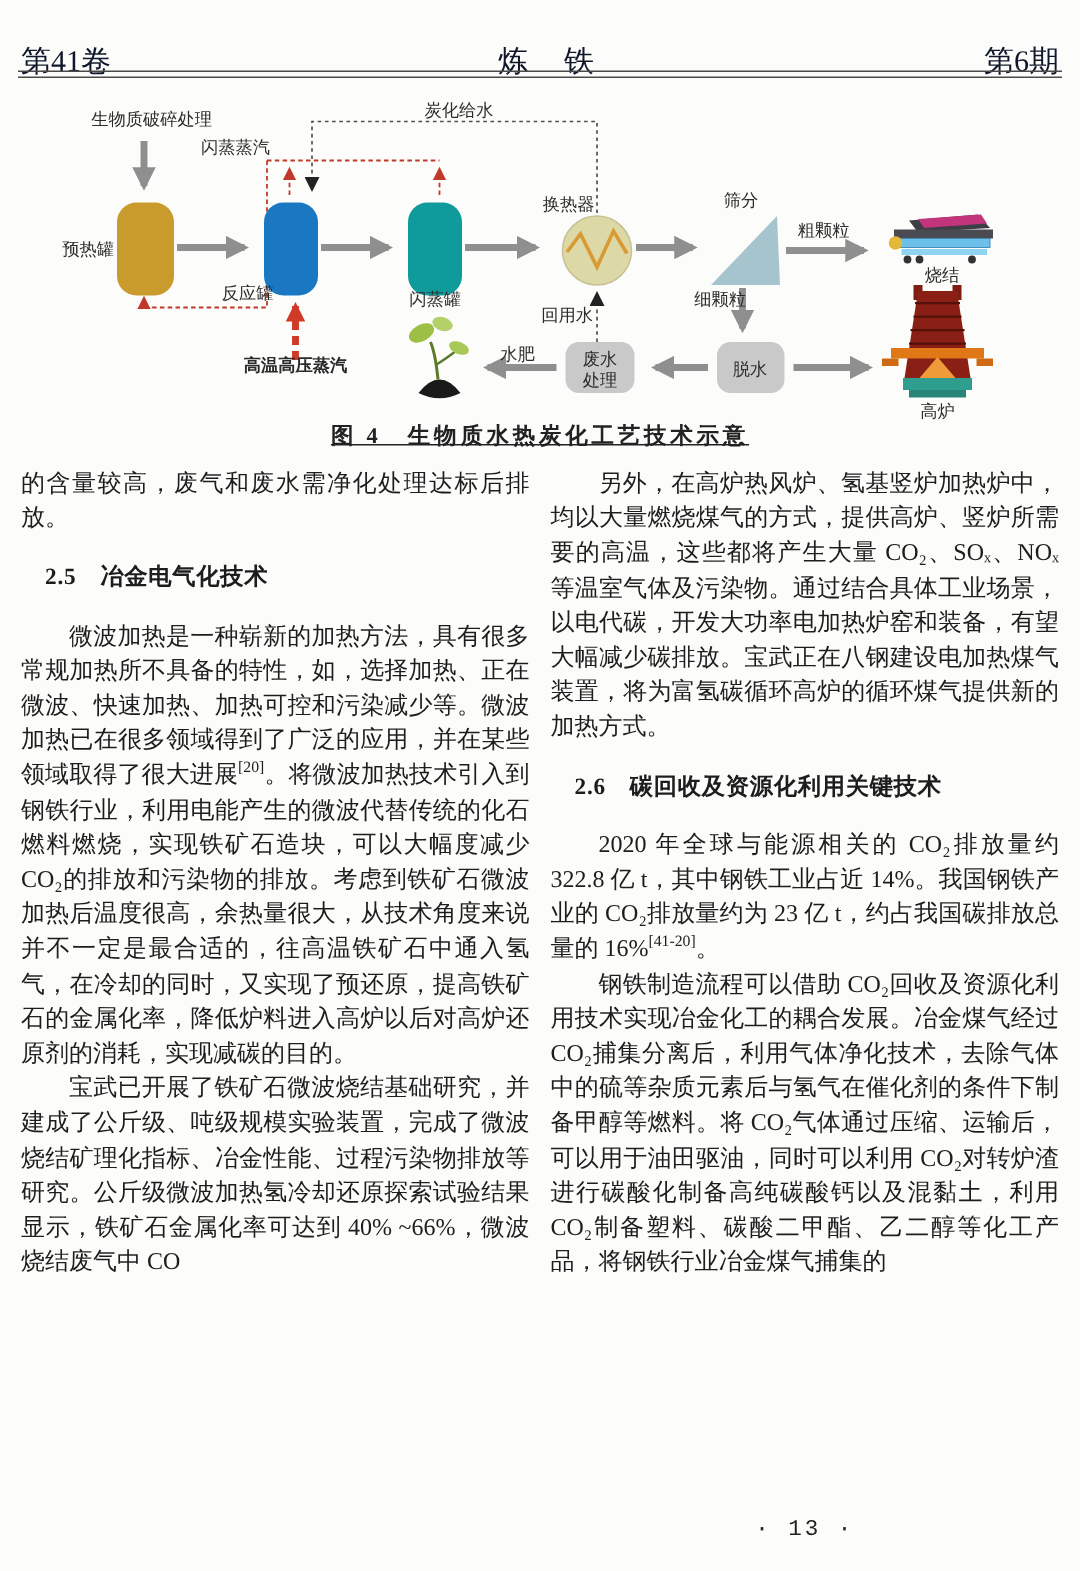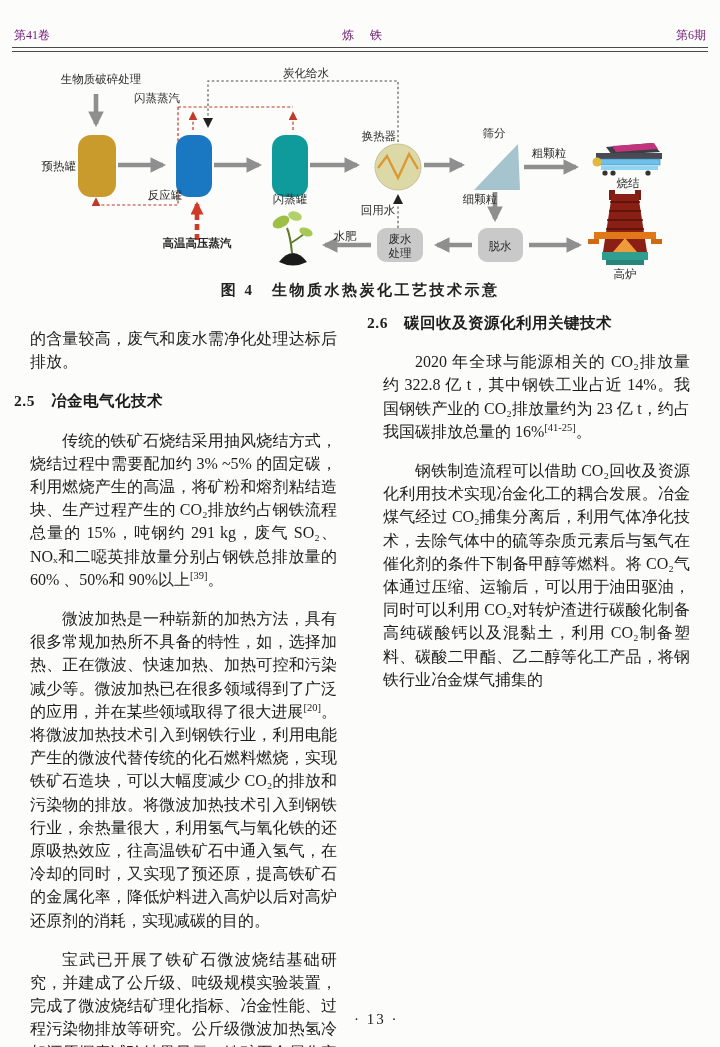--- a/index.html
+++ b/index.html
@@ -2,37 +2,37 @@
 <html lang="zh"><head>
 <meta charset="utf-8">
 <style>
   html,body{margin:0;padding:0;}
   body{
     width:720px;height:1047px;position:relative;overflow:hidden;
     background:#fcfcfa;color:#1c1c1c;
     font-family:"Liberation Serif","DejaVu Serif",serif;
   }
   .hdr{position:absolute;top:27px;left:14px;width:692px;display:flex;
-       justify-content:space-between;font-size:12px;color:#701a75;}
+       justify-content:space-between;font-size:20px;color:#0f172a;}
   .hdr .c{letter-spacing:2px;}
   .rule{position:absolute;top:47px;left:12px;width:696px;height:2.6px;
         border-top:1.5px solid #4a4a4a;border-bottom:1.5px solid #4a4a4a;}
   .fig{position:absolute;top:56px;left:0;width:720px;height:226px;}
   .figcap{position:absolute;top:281px;left:0;width:720px;text-align:center;
-          font-weight:bold;font-size:15px;letter-spacing:2.5px;color:#222;}
+          font-weight:bold;font-size:15px;letter-spacing:2.5px;color:#222;text-decoration:underline;}
   .col{position:absolute;top:311px;width:339px;font-size:16px;line-height:23.2px;
        text-align:justify;color:#1d1d1d;}
   .col.l{left:14px;}
   .col.r{left:367px;}
-  .para{text-indent:2em;margin:16px;}
+  .para{text-indent:2em;margin:0;}
   .para.noind{text-indent:0;}
-  .shead{font-weight:bold;font-size:15.5px;letter-spacing:0.5px;margin:0;}
+  .shead{font-weight:bold;font-size:15.5px;letter-spacing:0.5px;margin:16px;}
   sup{font-size:10.5px;line-height:0;vertical-align:super;}
-  .pageno{position:absolute;top:1011px;left:354px;width:339px;text-align:left;
-          font-size:15px;letter-spacing:2px;color:#222;}
+  .pageno{position:absolute;top:1011px;left:367px;width:339px;text-align:center;
+          font-size:15px;letter-spacing:2px;color:#222;font-family:Liberation Mono, monospace;}
   
   .flow{stroke:#8f8f8f;stroke-width:4.6;fill:none;}
   .dot{stroke:#4c4c4c;stroke-width:1.1;fill:none;stroke-dasharray:2.4 2.4;}
   .redln{stroke:#c0392b;stroke-width:1.2;fill:none;stroke-dasharray:3 2.2;}
   .redbig{stroke:#cf3b28;stroke-width:4.6;fill:none;stroke-dasharray:6 4;}
   .flbl{font-size:11.5px;fill:#2b2b2b;}
   .flbl.b{font-weight:bold;}
   svg text{font-family:"Liberation Serif","DejaVu Serif",serif;}
 </style>
 </head>
@@ -154,24 +154,24 @@
   <text x="400" y="201" text-anchor="middle" class="flbl">处理</text>
   <text x="500" y="194" text-anchor="middle" class="flbl">脱水</text>
   <text x="625" y="222" text-anchor="middle" class="flbl">高炉</text>
 </svg>
 
 <div class="figcap">图 4　生物质水热炭化工艺技术示意</div>
 
 <div class="col l">
   <p class="para noind"><span>的含量较高，废气和废水需净化处理达标后排放。</span></p>
   <p class="shead"><span>2.5　冶金电气化技术</span></p>
-  <p class="para"><span>传统的铁矿石烧结采用抽风烧结方式，烧结过程中需要配加约 3% ~5% 的固定碳，利用燃烧产生的高温，将矿粉和熔剂粘结造块、生产过程产生的 CO₂排放约占钢铁流程总量的 15%，吨钢约 291 kg，废气 SO₂、NOₓ和二噁英排放量分别占钢铁总排放量的 60% 、50%和 90%以上</span><sup>[39]</sup><span>。</span></p>
-  <p class="para"><span>微波加热是一种崭新的加热方法，具有很多常规加热所不具备的特性，如，选择加热、正在微波、快速加热、加热可控和污染减少等。微波加热已在很多领域得到了广泛的应用，并在某些领域取得了很大进展</span><sup>[20]</sup><span>。将微波加热技术引入到钢铁行业，利用电能产生的微波代替传统的化石燃料燃烧，实现铁矿石造块，可以大幅度减少 CO₂的排放和污染物的排放。将微波加热技术引入到钢铁行业，余热量很大，利用氢气与氧化铁的还原吸热效应，往高温铁矿石中通入氢气，在冷却的同时，又实现了预还原，提高铁矿石的金属化率，降低炉料进入高炉以后对高炉还原剂的消耗，实现减碳的目的。</span></p>
+  <p class="para"><span>微波加热是一种崭新的加热方法，具有很多常规加热所不具备的特性，如，选择加热、正在微波、快速加热、加热可控和污染减少等。微波加热已在很多领域得到了广泛的应用，并在某些领域取得了很大进展</span><sup>[20]</sup><span>。将微波加热技术引入到钢铁行业，利用电能产生的微波代替传统的化石燃料燃烧，实现铁矿石造块，可以大幅度减少 CO₂的排放和污染物的排放。考虑到铁矿石微波加热后温度很高，余热量很大，从技术角度来说并不一定是最合适的，往高温铁矿石中通入氢气，在冷却的同时，又实现了预还原，提高铁矿石的金属化率，降低炉料进入高炉以后对高炉还原剂的消耗，实现减碳的目的。</span></p>
   <p class="para"><span>宝武已开展了铁矿石微波烧结基础研究，并建成了公斤级、吨级规模实验装置，完成了微波烧结矿理化指标、冶金性能、过程污染物排放等研究。公斤级微波加热氢冷却还原探索试验结果显示，铁矿石金属化率可达到 40% ~66%，微波烧结废气中 CO</span></p>
 </div>
 
 <div class="col r">
+  <p class="para"><span>另外，在高炉热风炉、氢基竖炉加热炉中，均以大量燃烧煤气的方式，提供高炉、竖炉所需要的高温，这些都将产生大量 CO₂、SOₓ、NOₓ等温室气体及污染物。通过结合具体工业场景，以电代碳，开发大功率电加热炉窑和装备，有望大幅减少碳排放。宝武正在八钢建设电加热煤气装置，将为富氢碳循环高炉的循环煤气提供新的加热方式。</span></p>
   <p class="shead"><span>2.6　碳回收及资源化利用关键技术</span></p>
-  <p class="para"><span>2020 年全球与能源相关的 CO₂排放量约 322.8 亿 t，其中钢铁工业占近 14%。我国钢铁产业的 CO₂排放量约为 23 亿 t，约占我国碳排放总量的 16%</span><sup>[41-25]</sup><span>。</span></p>
+  <p class="para"><span>2020 年全球与能源相关的 CO₂排放量约 322.8 亿 t，其中钢铁工业占近 14%。我国钢铁产业的 CO₂排放量约为 23 亿 t，约占我国碳排放总量的 16%</span><sup>[41-20]</sup><span>。</span></p>
   <p class="para"><span>钢铁制造流程可以借助 CO₂回收及资源化利用技术实现冶金化工的耦合发展。冶金煤气经过 CO₂捕集分离后，利用气体净化技术，去除气体中的硫等杂质元素后与氢气在催化剂的条件下制备甲醇等燃料。将 CO₂气体通过压缩、运输后，可以用于油田驱油，同时可以利用 CO₂对转炉渣进行碳酸化制备高纯碳酸钙以及混黏土，利用 CO₂制备塑料、碳酸二甲酯、乙二醇等化工产品，将钢铁行业冶金煤气捕集的</span></p>
 </div>
 
 <div class="pageno">· 13 ·</div>
 
 </body></html>

